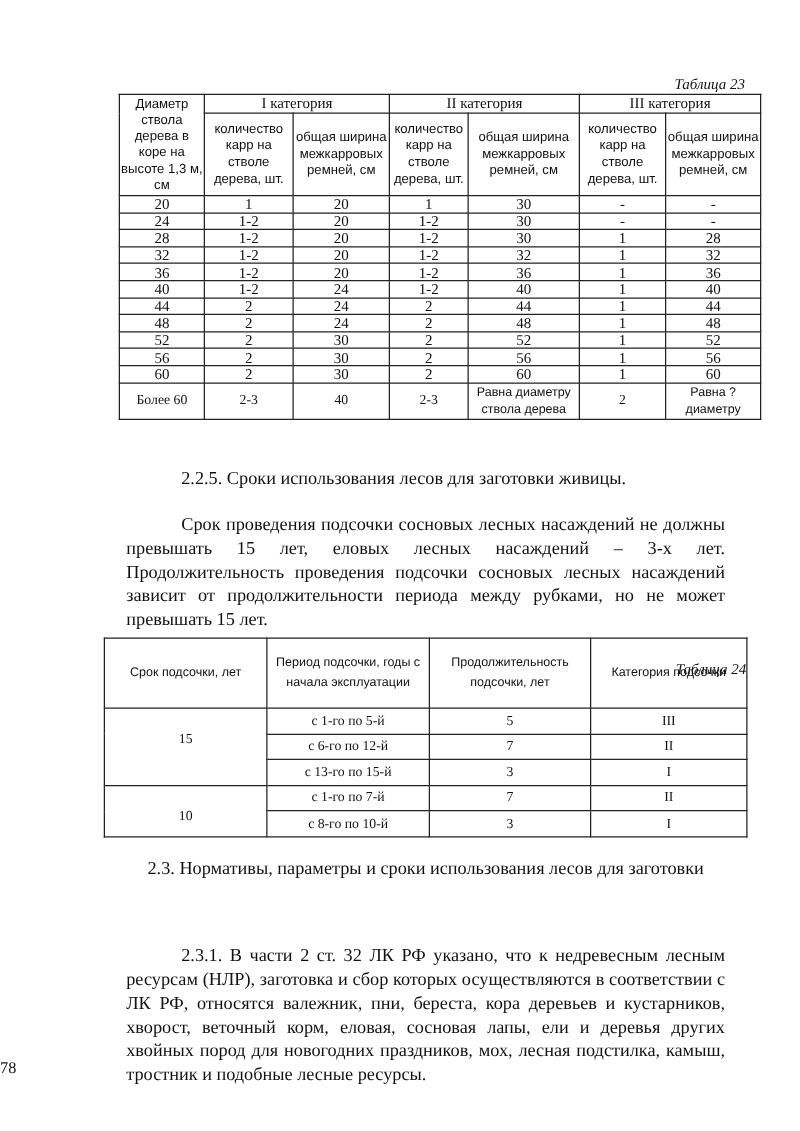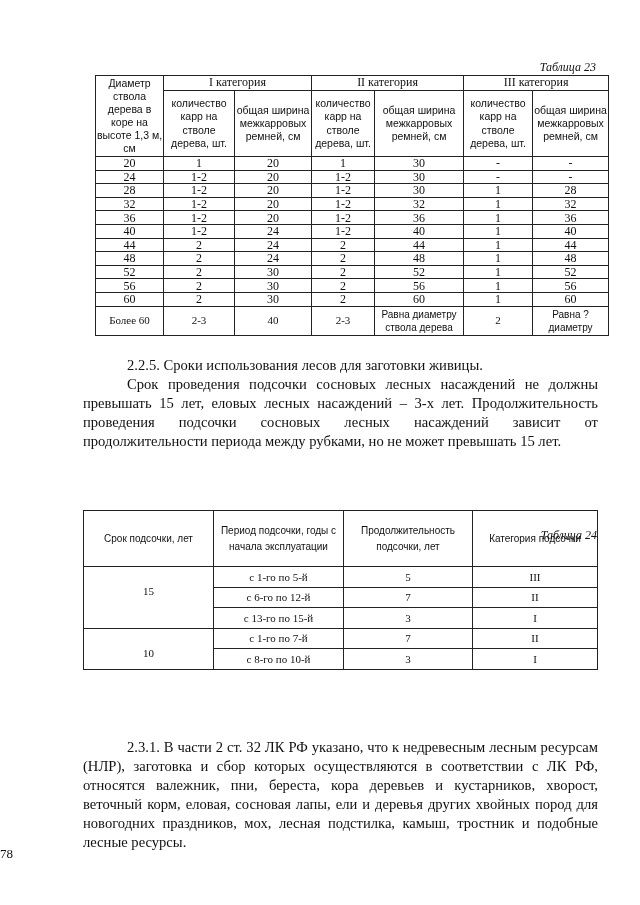--- a/index.html
+++ b/index.html
@@ -15,21 +15,21 @@
   #t23 .cat { height: 15px; }
   #t23 .sub { height: 66px; }
   #t23 .row td { height: 12.6px; font-size: 12px; line-height: 12px; }
   #t23 .last td { height: 28px; font-size: 11px; }
   #t23 .last td.sm { font-family: "Liberation Sans", "DejaVu Sans", sans-serif; font-size: 10px; line-height: 1.3; }
   #t24 { left: 83px; top: 510px; width: 514px; font-size: 11px; }
   #t24 th { font-family: "Liberation Sans", "DejaVu Sans", sans-serif; font-size: 10px; height: 55px; line-height: 1.55; }
   #t24 td { height: 19.5px; font-size: 11px; }
   #t24 td.rs { vertical-align: top; padding-top: 18px; border-bottom: 1px solid #222; }
   .para { position: absolute; left: 83px; width: 515px; font-size: 14.6px; line-height: 19px; text-align: justify; }
-  .para p { margin: 0; }
+  .para p { margin: 18px; }
   .indent { text-indent: 44px; }
   .heading { position: absolute; left: 83px; width: 515px; text-align: center; font-size: 14.6px; line-height: 19px; }
   .pagenum { position: absolute; left: 0; width: 640px; top: 846px; text-align: left; font-size: 13px; }
 </style>
 </head>
 <body>
 
 <div class="abs caption" style="left:83px; top:60px; width:513px;">Таблица 23</div>
 <table id="t23">
   <colgroup>
@@ -215,18 +215,19 @@
       </tr>
       <tr>
         <td>с 8-го по 10-й</td>
         <td>3</td>
         <td>I</td>
       </tr>
     </tbody>
 </table>
 
 <div class="heading" style="top:686px;">
+  <div>2.3. Нормативы, параметры и сроки использования лесов для заготовки</div>
 </div>
 <div class="para" style="top:738px;">
   <p class="indent">2.3.1. В части 2 ст. 32 ЛК РФ указано, что к недревесным лесным ресурсам (НЛР), заготовка и сбор которых осуществляются в соответствии с ЛК РФ, относятся валежник, пни, береста, кора деревьев и кустарников, хворост, веточный корм, еловая, сосновая лапы, ели и деревья других хвойных пород для новогодних праздников, мох, лесная подстилка, камыш, тростник и подобные лесные ресурсы.</p>
 </div>
 
 <div class="pagenum">78</div>
 
 </body></html>

